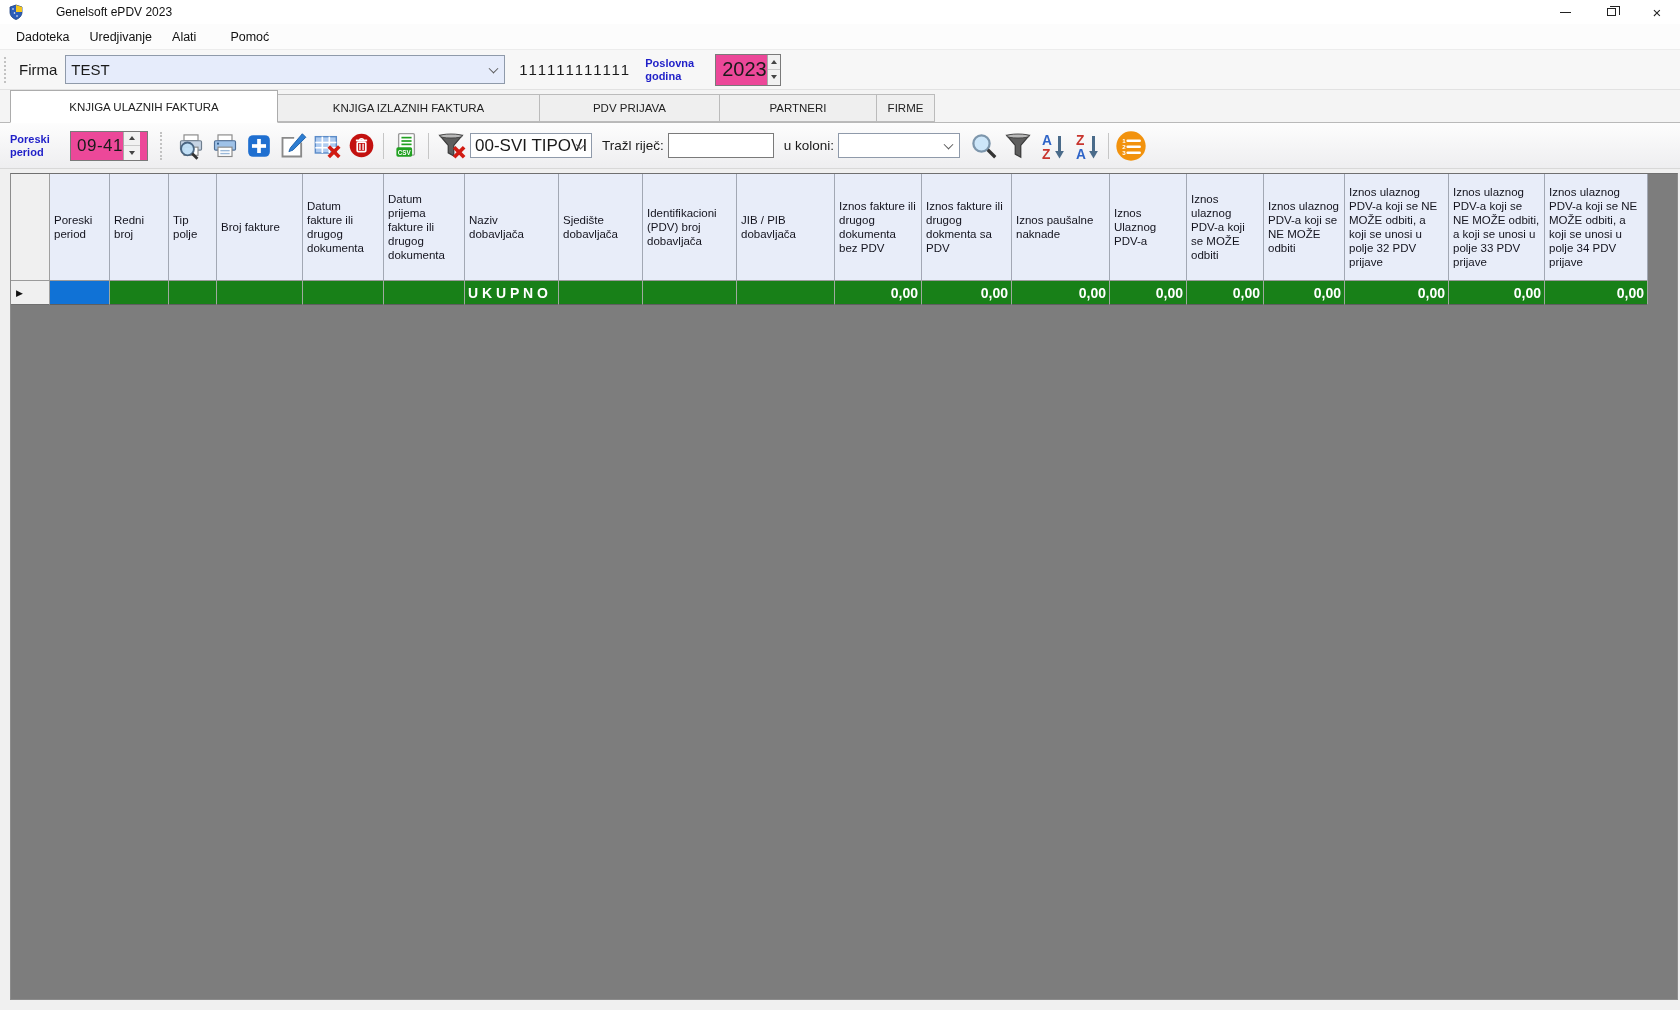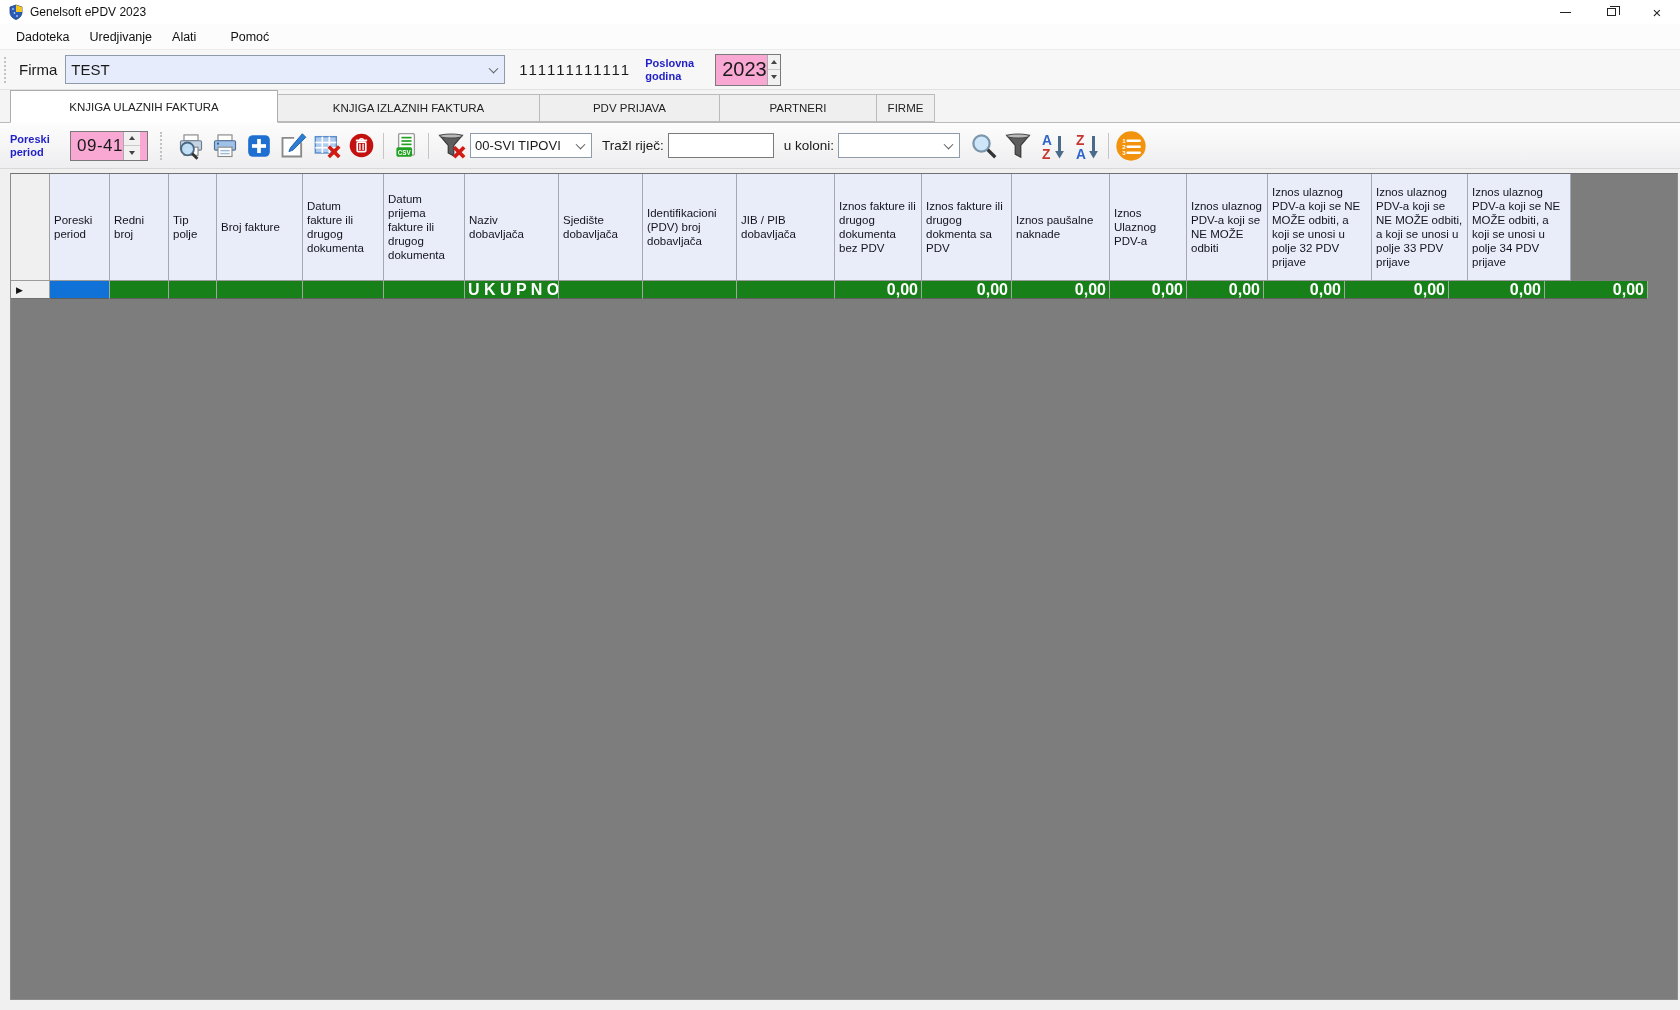--- a/index.html
+++ b/index.html
@@ -3,21 +3,21 @@
 <meta charset="utf-8">
 <style>
   * { box-sizing: border-box; margin: 0; padding: 0; }
   html,body { width:1680px; height:1010px; overflow:hidden;
     font-family:"Liberation Sans", sans-serif; background:#F0F0F0; color:#1A1A1A; }
   .app { display:flex; flex-direction:column; width:1680px; height:1010px; }
 
   
   .titlebar { height:24px; background:#FFFFFF; display:flex; align-items:center; flex:none; }
   .titlebar .appicon { width:16px; height:16px; margin:0 6px 0 8px; flex:none; }
-  .titlebar .title { font-size:12px; color:#111; }
+  .titlebar .title { font-size:12px; color:#111;margin-left:26px; }
   .win-controls { margin-left:auto; display:flex; height:100%; }
   .win-btn { width:46px; height:100%; display:flex; align-items:center; justify-content:center; color:#222; }
   .glyph-min { width:11px; height:1px; background:#222; }
   .glyph-restore { width:9px; height:8px; border:1px solid #222; position:relative; background:#fff; }
   .glyph-restore:before { content:""; position:absolute; top:-3px; left:2px; width:9px; height:8px; border:1px solid #222; border-bottom:none; border-left:none; }
   .glyph-close { font-size:15px; line-height:1; }
 
   
   .menubar { height:26px; background:#FCFCFC; display:flex; align-items:center; padding-left:6px; border-bottom:1px solid #ECECEC; flex:none; }
   .menu-item { font-size:12.5px; padding:4px 10px; color:#111; }
@@ -25,21 +25,21 @@
 
   
   .companybar { height:40px; background:#F7F7F7; display:flex; align-items:center; border-bottom:1px solid #E2E2E2; flex:none; }
   .grip { width:7px; height:26px; margin-left:4px; border-left:2px dotted #C2C2C2; }
   .firma-label { font-size:15px; margin:0 8px 0 8px; }
   .combo { border:1px solid #8F9AAA; background:#FFF; display:flex; align-items:center; position:relative; }
   .combo .chev { position:absolute; right:7px; top:50%; width:7px; height:7px; border-right:1.6px solid #5A5A5A; border-bottom:1.6px solid #5A5A5A; transform:translateY(-70%) rotate(45deg); }
   .firma-combo { width:440px; height:29px; background:#E6ECFB; font-size:15px; padding-left:5px; }
   .company-id { font-size:15px; letter-spacing:2px; margin-left:14px; }
   .year-label { width:62px; font-size:11px; font-weight:bold; color:#1F1FC8; line-height:1.15; margin-left:14px; }
-  .spin { display:flex; border:1px solid #7A7A7A; background:#f9a8d4; }
+  .spin { display:flex; border:1px solid #7A7A7A; background:#ec4899; }
   .spin .val { display:flex; align-items:center; padding-left:6px; }
   .spin .btns { width:17px; border-left:1px solid #ABABAB; display:flex; flex-direction:column; }
   .spin .btns .sb { flex:1; background:#F1F1F1; display:flex; align-items:center; justify-content:center; }
   .spin .btns .sb:first-child { border-bottom:1px solid #C9C9C9; }
   .tri-up { width:0; height:0; border-left:3.5px solid transparent; border-right:3.5px solid transparent; border-bottom:4.5px solid #444; }
   .tri-dn { width:0; height:0; border-left:3.5px solid transparent; border-right:3.5px solid transparent; border-top:4.5px solid #444; }
   .year-spin { width:66px; height:32px; margin-left:8px; }
   .year-spin .val { font-size:20px; }
 
   
@@ -49,33 +49,33 @@
   .tab.active { height:33px; background:#FFFFFF; border:1px solid #ACACAC; border-bottom:1px solid #FFFFFF; margin-bottom:-1px; z-index:2; }
 
   
   .toolbar { height:46px; background:linear-gradient(#FDFDFD,#EEEEF0); display:flex; align-items:center; padding-left:10px; border-bottom:1px solid #D8D8D8; flex:none; }
   .tb-period-label { width:54px; font-size:11px; font-weight:bold; color:#1F1FC8; line-height:1.15; }
   .period-spin { width:78px; height:30px; margin-left:6px; }
   .period-spin .val { font-size:17px; letter-spacing:0.5px; }
   .tb-grip { width:8px; height:28px; margin:0 6px 0 12px; border-left:2px dotted #C2C2C2; }
   .tb-btn { width:32px; height:32px; display:flex; align-items:center; justify-content:center; margin:0 1px; }
   .tb-sep { width:1px; height:26px; background:#C6C6C6; margin:0 5px; }
-  .tb-combo { width:122px; height:25px; font-size:13px; padding-left:4px; margin-left:2px; }
+  .tb-combo { width:122px; height:25px; font-size:17px; padding-left:4px; margin-left:2px; }
   .tb-label { font-size:13.5px; margin:0 4px 0 10px; }
   .tb-input { width:106px; height:25px; border:1px solid #7A7A7A; background:#FFF; font-size:13px; padding:0 4px; font-family:"Liberation Sans",sans-serif; }
   .tb-combo2 { width:122px; height:25px; font-size:13px; padding-left:4px; }
 
   
   .page { flex:1; background:#F0F0F0; padding:4px 2px 10px 10px; display:flex; }
   .grid { flex:1; background:#7D7D7D; border:1px solid #8C8C8C; border-top:1px solid #707070; overflow:hidden; position:relative; }
   .grid-header-row, .grid-totals-row { display:flex; width:max-content; }
   .corner-cell { width:39px; flex:none; background:#F0F0F0; border-right:1px solid #A0A0A0; border-bottom:1px solid #9B9B9B; }
   .hcell { flex:none; height:107px; background:#E8EDF9; border-right:1px solid #A2A8B4; border-bottom:1px solid #9B9B9B; font-size:11.5px; line-height:1.22; color:#14141E; display:flex; align-items:center; padding:3px 4px; overflow:hidden; }
   .selector-cell { width:39px; flex:none; background:#F0F0F0; border-right:1px solid #A0A0A0; border-bottom:1px solid #6F6F6F; display:flex; align-items:center; padding-left:5px; font-size:9px; color:#111; }
-  .tcell { flex:none; height:18px; background:#188018; border-right:1px solid #9FAA9F; border-bottom:1px solid #5F5F5F; color:#FFFFFF; font-size:16px; font-weight:bold; display:flex; align-items:center; padding:0 3px; overflow:hidden; white-space:nowrap; }
+  .tcell { flex:none; height:24px; background:#188018; border-right:1px solid #9FAA9F; border-bottom:1px solid #5F5F5F; color:#FFFFFF; font-size:14px; font-weight:bold; display:flex; align-items:center; padding:0 3px; overflow:hidden; white-space:nowrap; }
   .tcell.sel { background:#1072D6; }
   .tcell[data-align="right"] { justify-content:flex-end; }
   .tcell[data-align="left"]  { justify-content:flex-start; }
 </style>
 </head>
 <body>
 
 <div class="app">
 
   <div class="titlebar">
@@ -295,20 +295,21 @@
           <div class="hcell" style="width: 81px;">Datum fakture ili drugog dokumenta</div>
           <div class="hcell" style="width: 81px;">Datum prijema fakture ili drugog dokumenta</div>
           <div class="hcell" style="width: 94px;">Naziv dobavljača</div>
           <div class="hcell" style="width: 84px;">Sjedište dobavljača</div>
           <div class="hcell" style="width: 94px;">Identifikacioni (PDV) broj dobavljača</div>
           <div class="hcell" style="width: 98px;">JIB / PIB dobavljača</div>
           <div class="hcell" style="width: 87px;">Iznos fakture ili drugog dokumenta bez PDV</div>
           <div class="hcell" style="width: 90px;">Iznos fakture ili drugog dokmenta sa PDV</div>
           <div class="hcell" style="width: 98px;">Iznos paušalne naknade</div>
           <div class="hcell" style="width: 77px;">Iznos Ulaznog PDV-a</div>
+          <div class="hcell" style="width: 77px;">Iznos ulaznog PDV-a koji se MOŽE odbiti</div>
           <div class="hcell" style="width: 81px;">Iznos ulaznog PDV-a koji se NE MOŽE odbiti</div>
           <div class="hcell" style="width: 104px;">Iznos ulaznog PDV-a koji se NE MOŽE odbiti, a koji se unosi u polje 32 PDV prijave</div>
           <div class="hcell" style="width: 96px;">Iznos ulaznog PDV-a koji se NE MOŽE odbiti, a koji se unosi u polje 33 PDV prijave</div>
           <div class="hcell" style="width: 103px;">Iznos ulaznog PDV-a koji se NE MOŽE odbiti, a koji se unosi u polje 34 PDV prijave</div>
         </div>
       <div class="grid-totals-row">
         <div class="selector-cell">
             <span>▶</span>
           </div>
       <div class="tcell sel" data-align="right" style="width: 60px;"></div>

